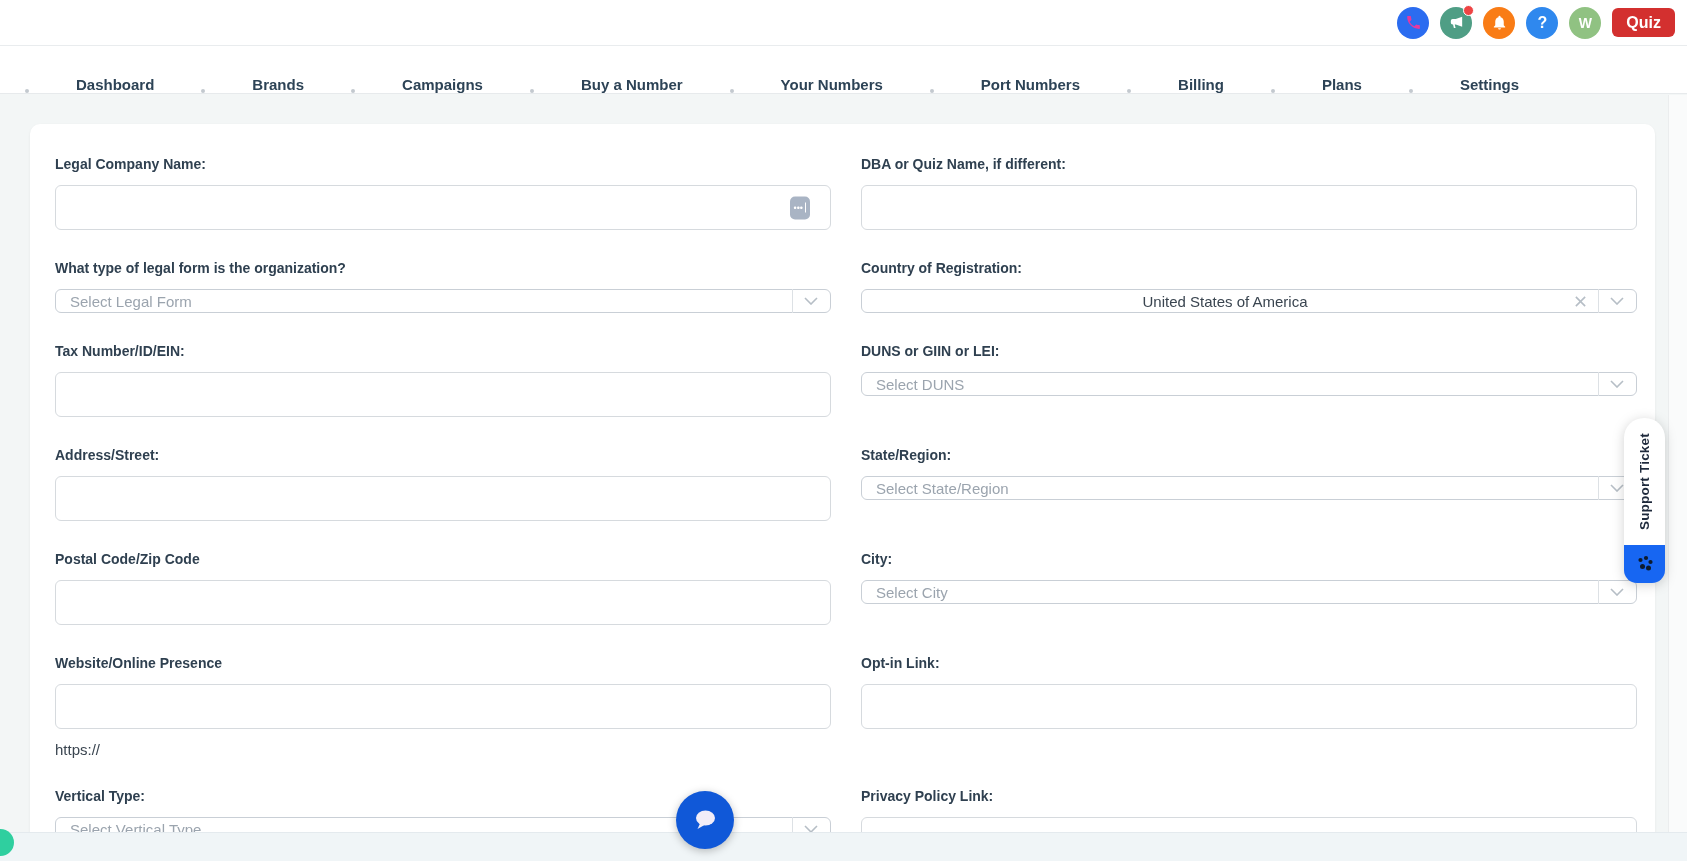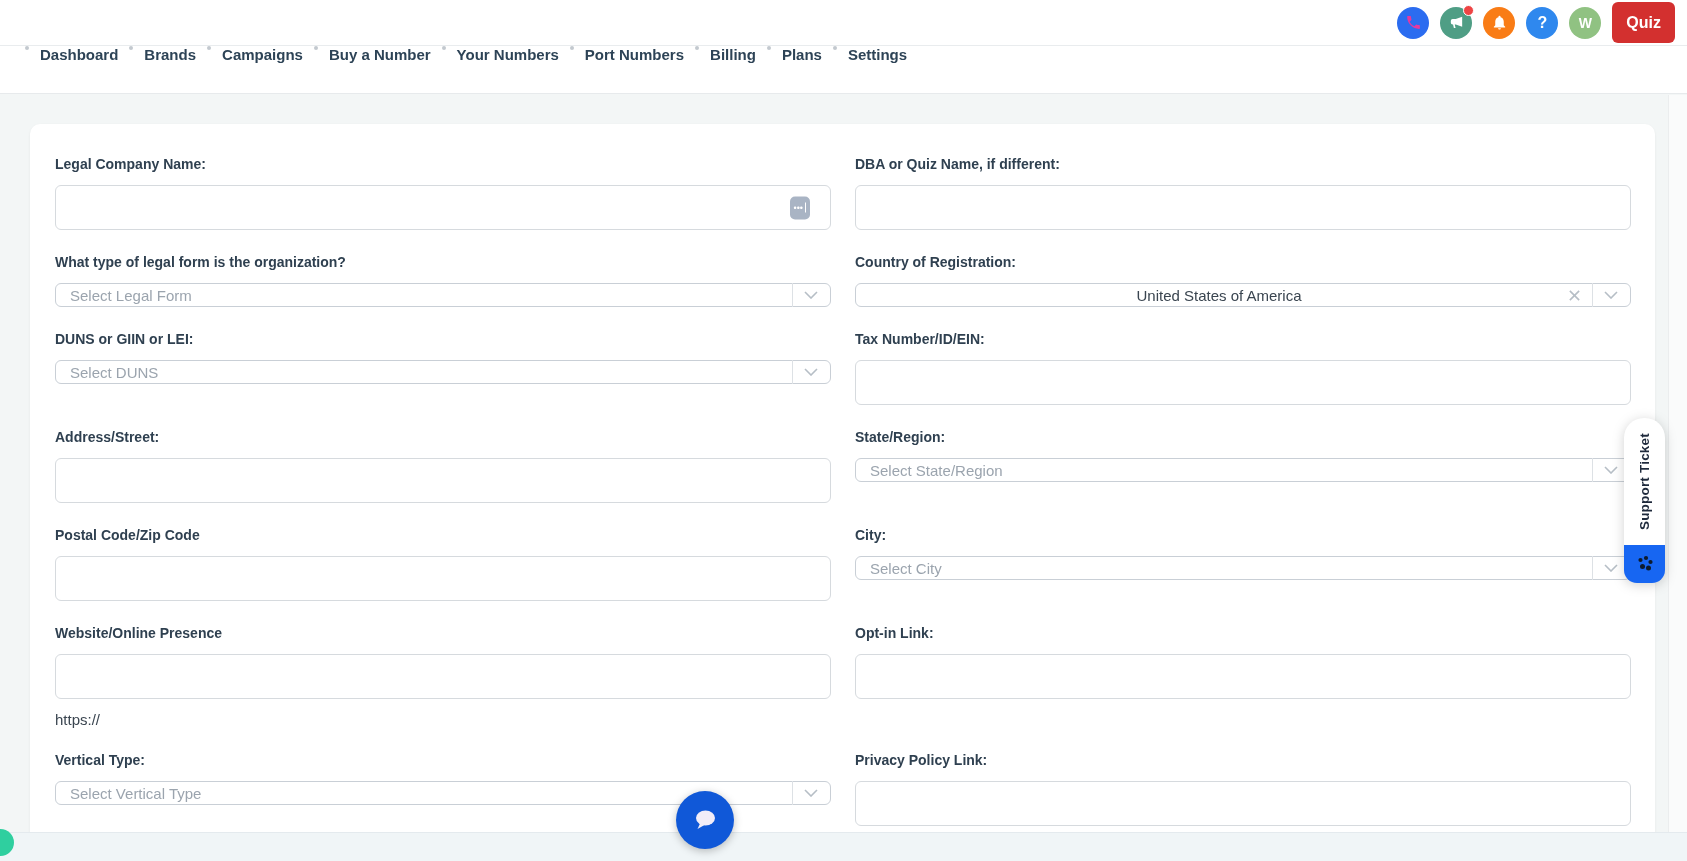--- a/index.html
+++ b/index.html
@@ -9,33 +9,33 @@
   
   .top-header { height:46px; background:#fff; display:flex; align-items:center;
                 justify-content:flex-end; gap:11px; padding:0 12px 0 0; border-bottom:1px solid #e9ecee; }
   .hicon { width:32px; height:32px; border-radius:50%; display:flex; align-items:center;
            justify-content:center; position:relative; cursor:pointer; flex:0 0 auto; }
   .hicon svg { display:block; }
   .hicon .glyph { color:#fff; font-weight:bold; font-size:16px; line-height:1; }
   .badge { position:absolute; top:-2px; right:-2px; width:11px; height:11px; border-radius:50%;
            background:#ee4444; border:1px solid #fff; }
   .quiz-btn { background:#d3302f; color:#fff; font-weight:bold; font-size:16px;
-              border:none; border-radius:6px; padding:6px 14px; height:41px; cursor:pointer; }
+              border:none; border-radius:6px; padding:6px 14px; height:29px; cursor:pointer; }
 
   
   .main-nav { height:48px; background:#fff; border-bottom:1px solid #e7eaec;
-              display:flex; align-items:flex-start; padding-left:14px; }
+              display:flex; align-items:flex-end; padding-left:14px;gap:36px; }
   .nav-sep { width:4px; height:4px; border-radius:50%; background:#c3c9cf; margin:0 11px; flex:0 0 auto; }
   .nav-item { color:#2d4356; font-size:15px; font-weight:bold; text-decoration:none; cursor:pointer; white-space:nowrap; }
 
   
   .main-area { padding:30px 0 0 30px; }
   .card { width:1625px; background:#fff; border-radius:10px; box-shadow:0 1px 3px rgba(16,24,40,.06);
           padding:32px 24px 40px 25px; min-height:730px; }
-  .form-grid { display:grid; grid-template-columns:776px 776px; column-gap:24px; row-gap:24px; }
+  .form-grid { display:grid; grid-template-columns:776px 776px; column-gap:24px; row-gap:24px;gap:30px; }
 
   .flabel { display:block; color:#2f4050; font-size:14px; font-weight:bold; line-height:17px; margin-bottom:12px; }
   .tinput-wrap { position:relative; }
   .tinput { width:100%; height:45px; border:1px solid #d6dade; border-radius:6px; background:#fff;
             font-family:"Liberation Sans",sans-serif; font-size:15px; color:#3a4550; padding:0 14px; outline:none; }
   .ext-icon { position:absolute; right:21px; top:50%; transform:translateY(-50%); width:20px; height:23px;
               background:#a9b4c4; border-radius:5px; display:flex; align-items:center; justify-content:center; gap:1px; cursor:pointer; }
   .ext-icon .dots { color:#fff; font-size:9px; letter-spacing:0; line-height:1; }
   .ext-icon .bar { width:1.5px; height:10px; background:#fff; margin-left:1px; }
 
@@ -161,34 +161,34 @@
               </svg>
             <span class="divider"></span>
             <svg width="14" height="8" viewBox="0 0 14 8">
                 <path d="M1 1l6 6 6-6" fill="none" stroke="#b6bec6" stroke-width="1.6"></path>
               </svg>
           </span>
         </div>
       </div>
 
       <div class="field">
+        <label class="flabel">Tax Number/ID/EIN:</label>
+        <input class="tinput" type="text" style="">
+      </div>
+      <div class="field">
         <label class="flabel">DUNS or GIIN or LEI:</label>
         <div class="select">
           <span class="sel-text ph">Select DUNS</span>
           <span class="sel-controls">
             <span class="divider"></span>
             <svg width="14" height="8" viewBox="0 0 14 8">
                 <path d="M1 1l6 6 6-6" fill="none" stroke="#b6bec6" stroke-width="1.6"></path>
               </svg>
           </span>
         </div>
-      </div>
-      <div class="field">
-        <label class="flabel">Tax Number/ID/EIN:</label>
-        <input class="tinput" type="text" style="">
       </div>
 
       <div class="field">
         <label class="flabel">Address/Street:</label>
         <input class="tinput" type="text" style="">
       </div>
       <div class="field">
         <label class="flabel">State/Region:</label>
         <div class="select">
           <span class="sel-text ph">Select State/Region</span>

